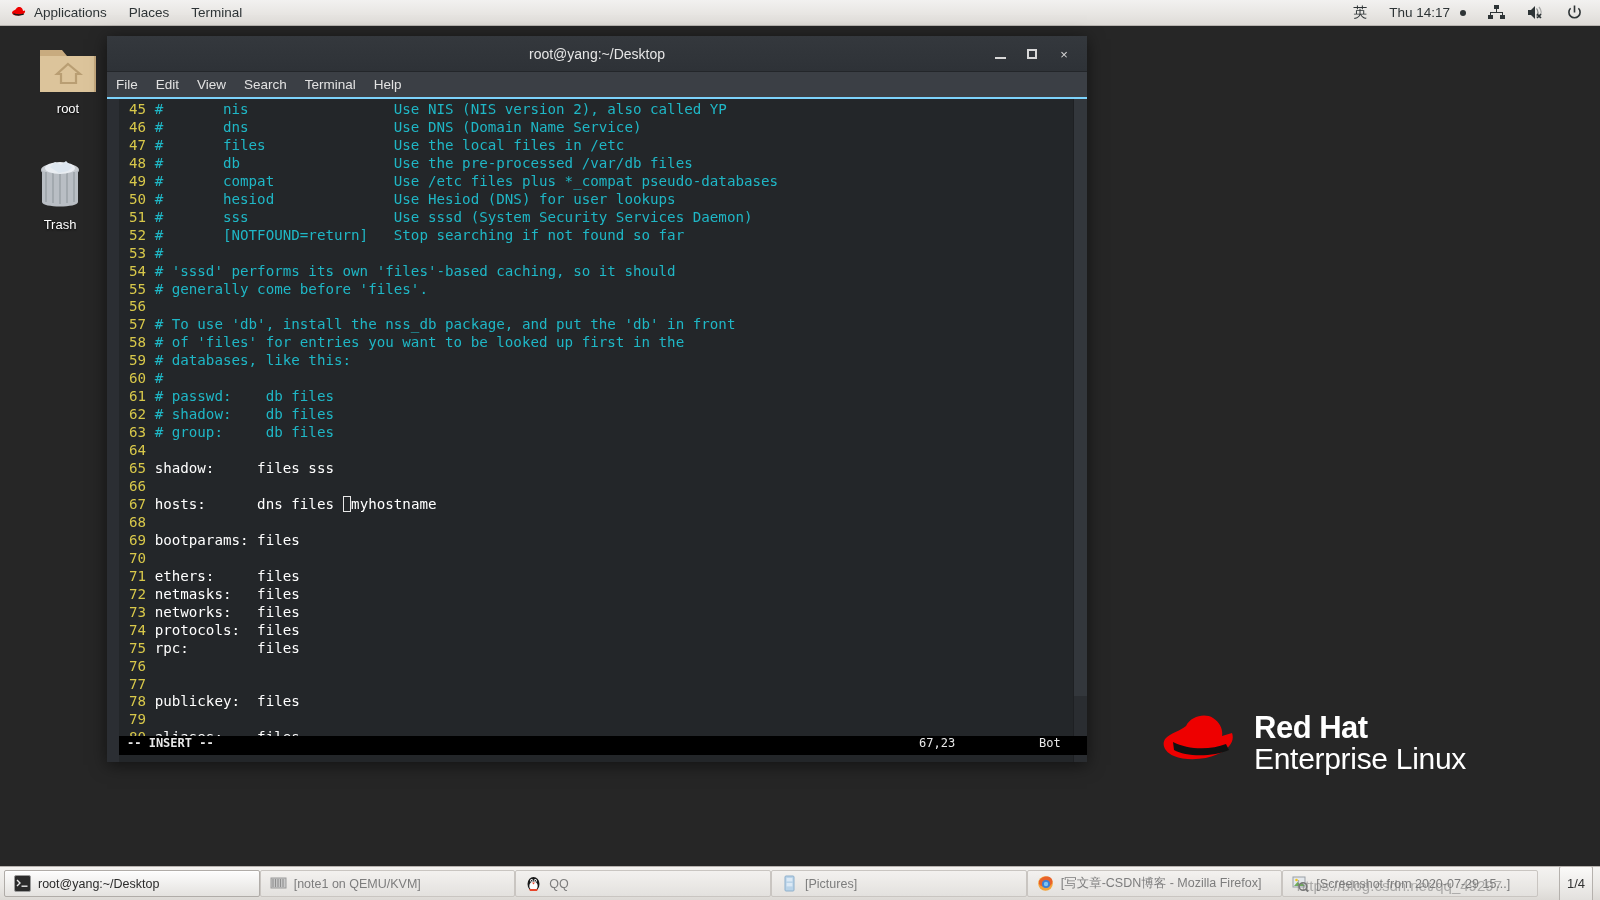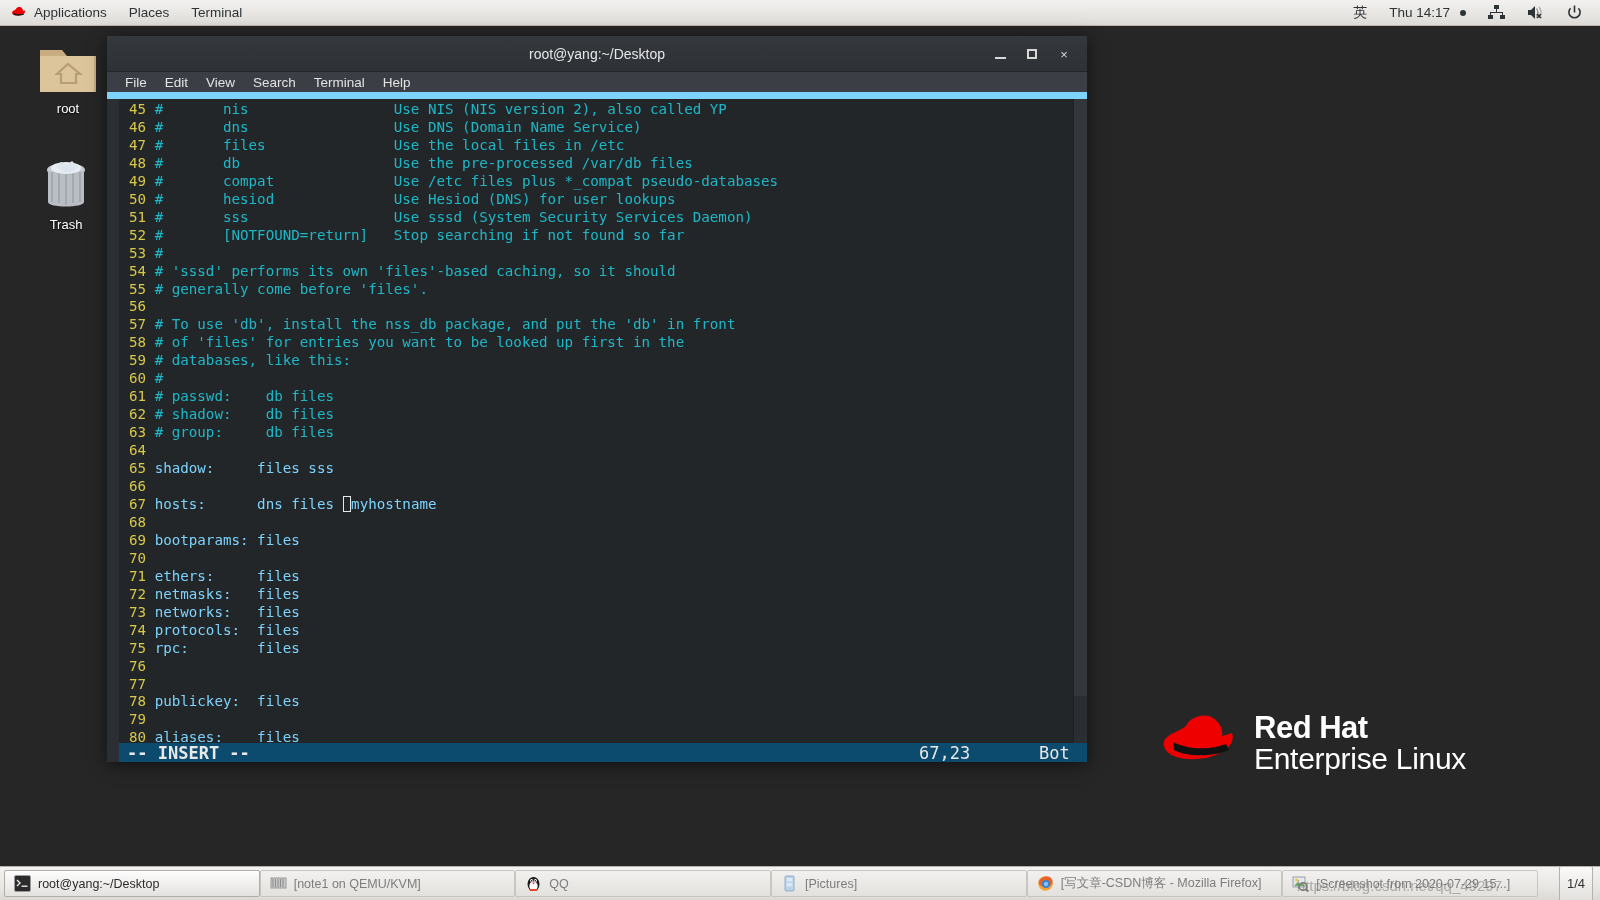--- a/index.html
+++ b/index.html
@@ -43,21 +43,21 @@
   
   .desk-icon {
     position: absolute;
     width: 92px;
     text-align: center;
     color: #ffffff;
     font-size: 13px;
     text-shadow: 0 1px 2px rgba(0,0,0,.9);
   }
   #icon-root { left: 22px; top: 34px; }
-  #icon-trash { left: 20px; top: 150px; }
+  #icon-trash { left: 14px; top: 150px; }
   .desk-icon .glyph { height: 62px; display:flex; align-items:flex-end; justify-content:center; }
   .desk-icon .label { margin-top: 5px; }
 
   
   #rhel-brand {
     position: absolute; left: 1162px; top: 712px;
     display: flex; align-items: center; gap: 4px;
   }
   #rhel-brand .brand-text { color: #fff; line-height: 1.02; }
   #rhel-brand .bt1 { font-size: 31px; font-weight: bold; letter-spacing: -0.5px; }
@@ -88,22 +88,21 @@
     display:flex; align-items:center; justify-content:center;
     font-size: 13px; cursor: default;
   }
   .winbtn .mini { display:block; width:11px; height:2px; background:#d8d8d8; margin-top:7px; }
   .winbtn .maxi { display:block; width:10px; height:10px; border:2px solid #d8d8d8; }
 
   #term-menubar {
     height: 27px; flex: 0 0 27px;
     background: #3b3f45;
     display: flex; align-items: center;
-    padding-left: 9px;
-    border-bottom: 7px solid #7dd3fc;
+    border-bottom: 2px solid #7dd3fc;
   }
   .menu-item {
     padding: 2px 9px; color: #e2e2e2; font-size: 13.5px;
     cursor: default;
   }
 
   #term-body {
     flex: 1 1 auto;
     background: #232629;
     position: relative;
@@ -124,35 +123,35 @@
     flex: 0 0 14px;
     background: #2a2d31;
     border-left: 1px solid #1e2023;
   }
   #term-scrollbar .thumb {
     width: 100%; height: 90%;
     background: #33373c;
   }
   .ln  { color: #d8c84a; }
   .cm  { color: #1fb7c6; }
-  .pl  { color: #7dd3fc; }
+  .pl  { color: #ffffff; }
   .cursor-block {
     display: inline-block;
     width: 8.55px; height: 16px;
     border: 1.5px solid #e8e8e8;
     vertical-align: -3px;
     margin-right: 0;
   }
   #term-statusline {
-    position: absolute; left: 0; bottom: 0;
+    position: absolute; left: 0; bottom: 7px;
     width: 100%; height: 19px;
     font-family: "DejaVu Sans Mono", "Liberation Mono", monospace;
-    font-size: 17px;
+    font-size: 12px;
     color: #e8e8e8;
-    background: #0c4a6e;
+    background: #000000;
     padding-left: 8px;
   }
   #term-statusline .si { font-weight: bold; }
   #term-statusline .pos { position: absolute; left: 800px; top: 0; }
   #term-statusline .bot { position: absolute; left: 920px; top: 0; }
 
   
   #taskbar {
     position: absolute; left: 0; bottom: 0;
     width: 1600px; height: 34px;

